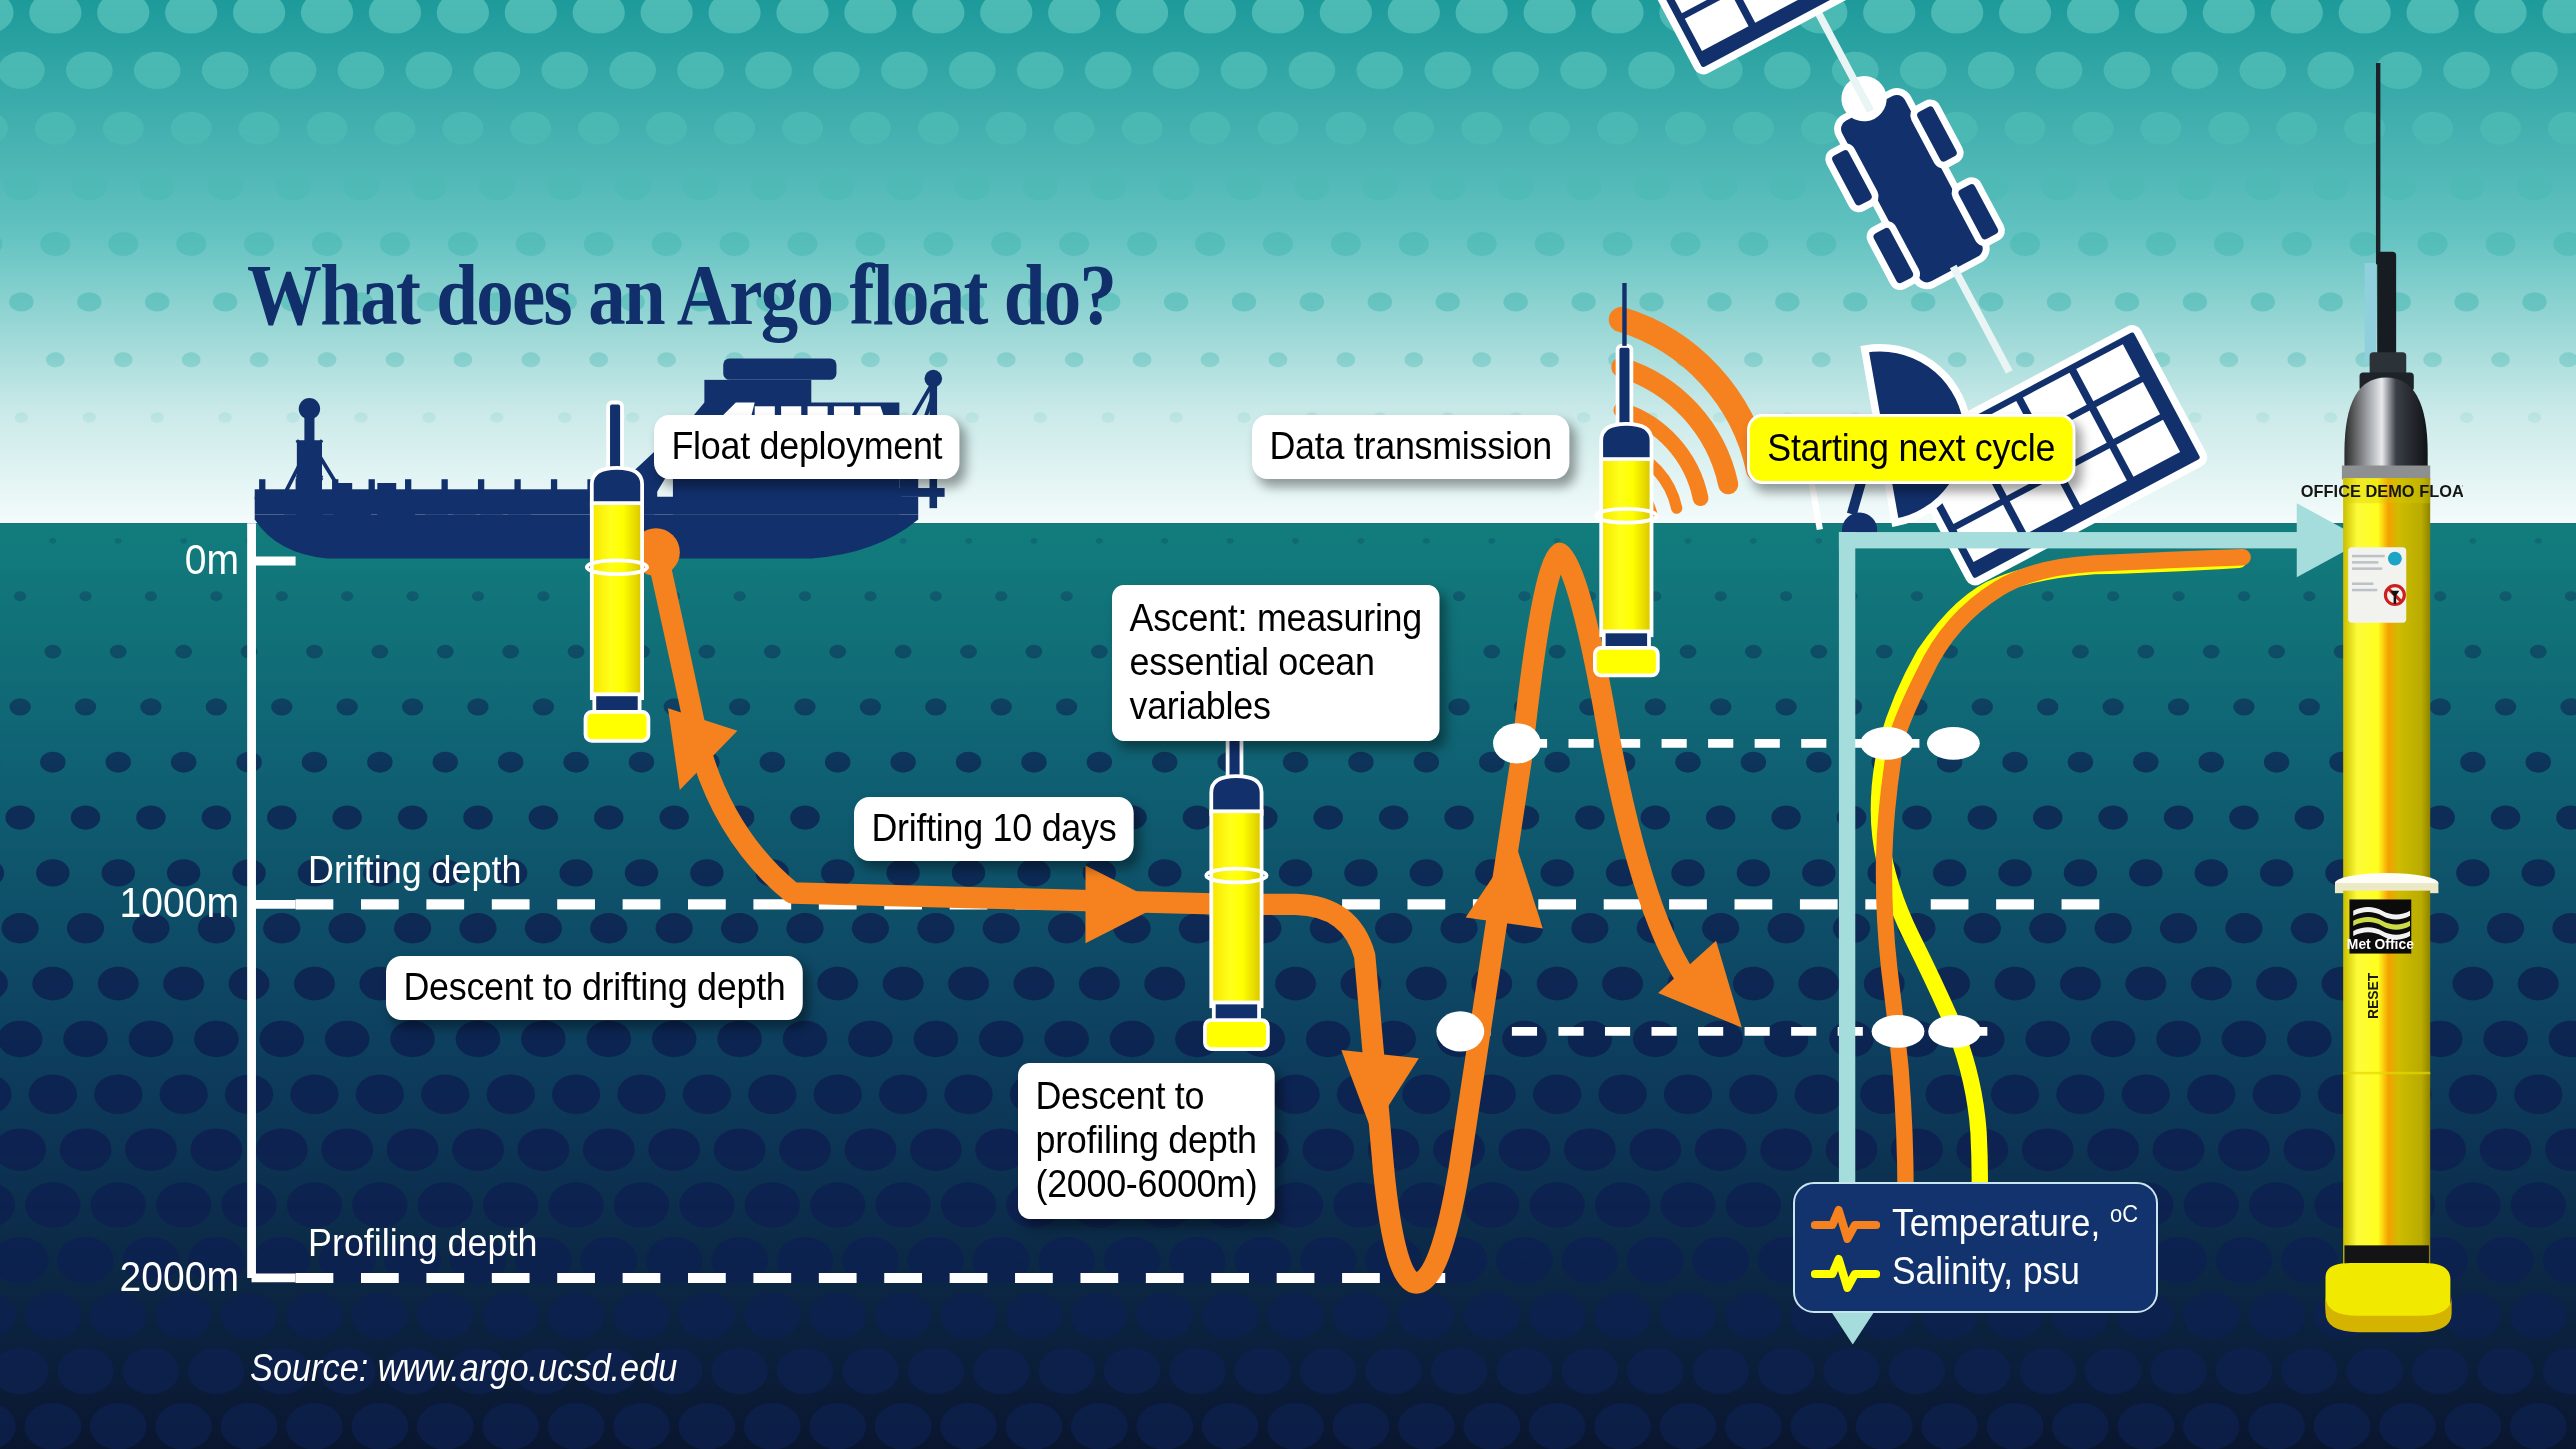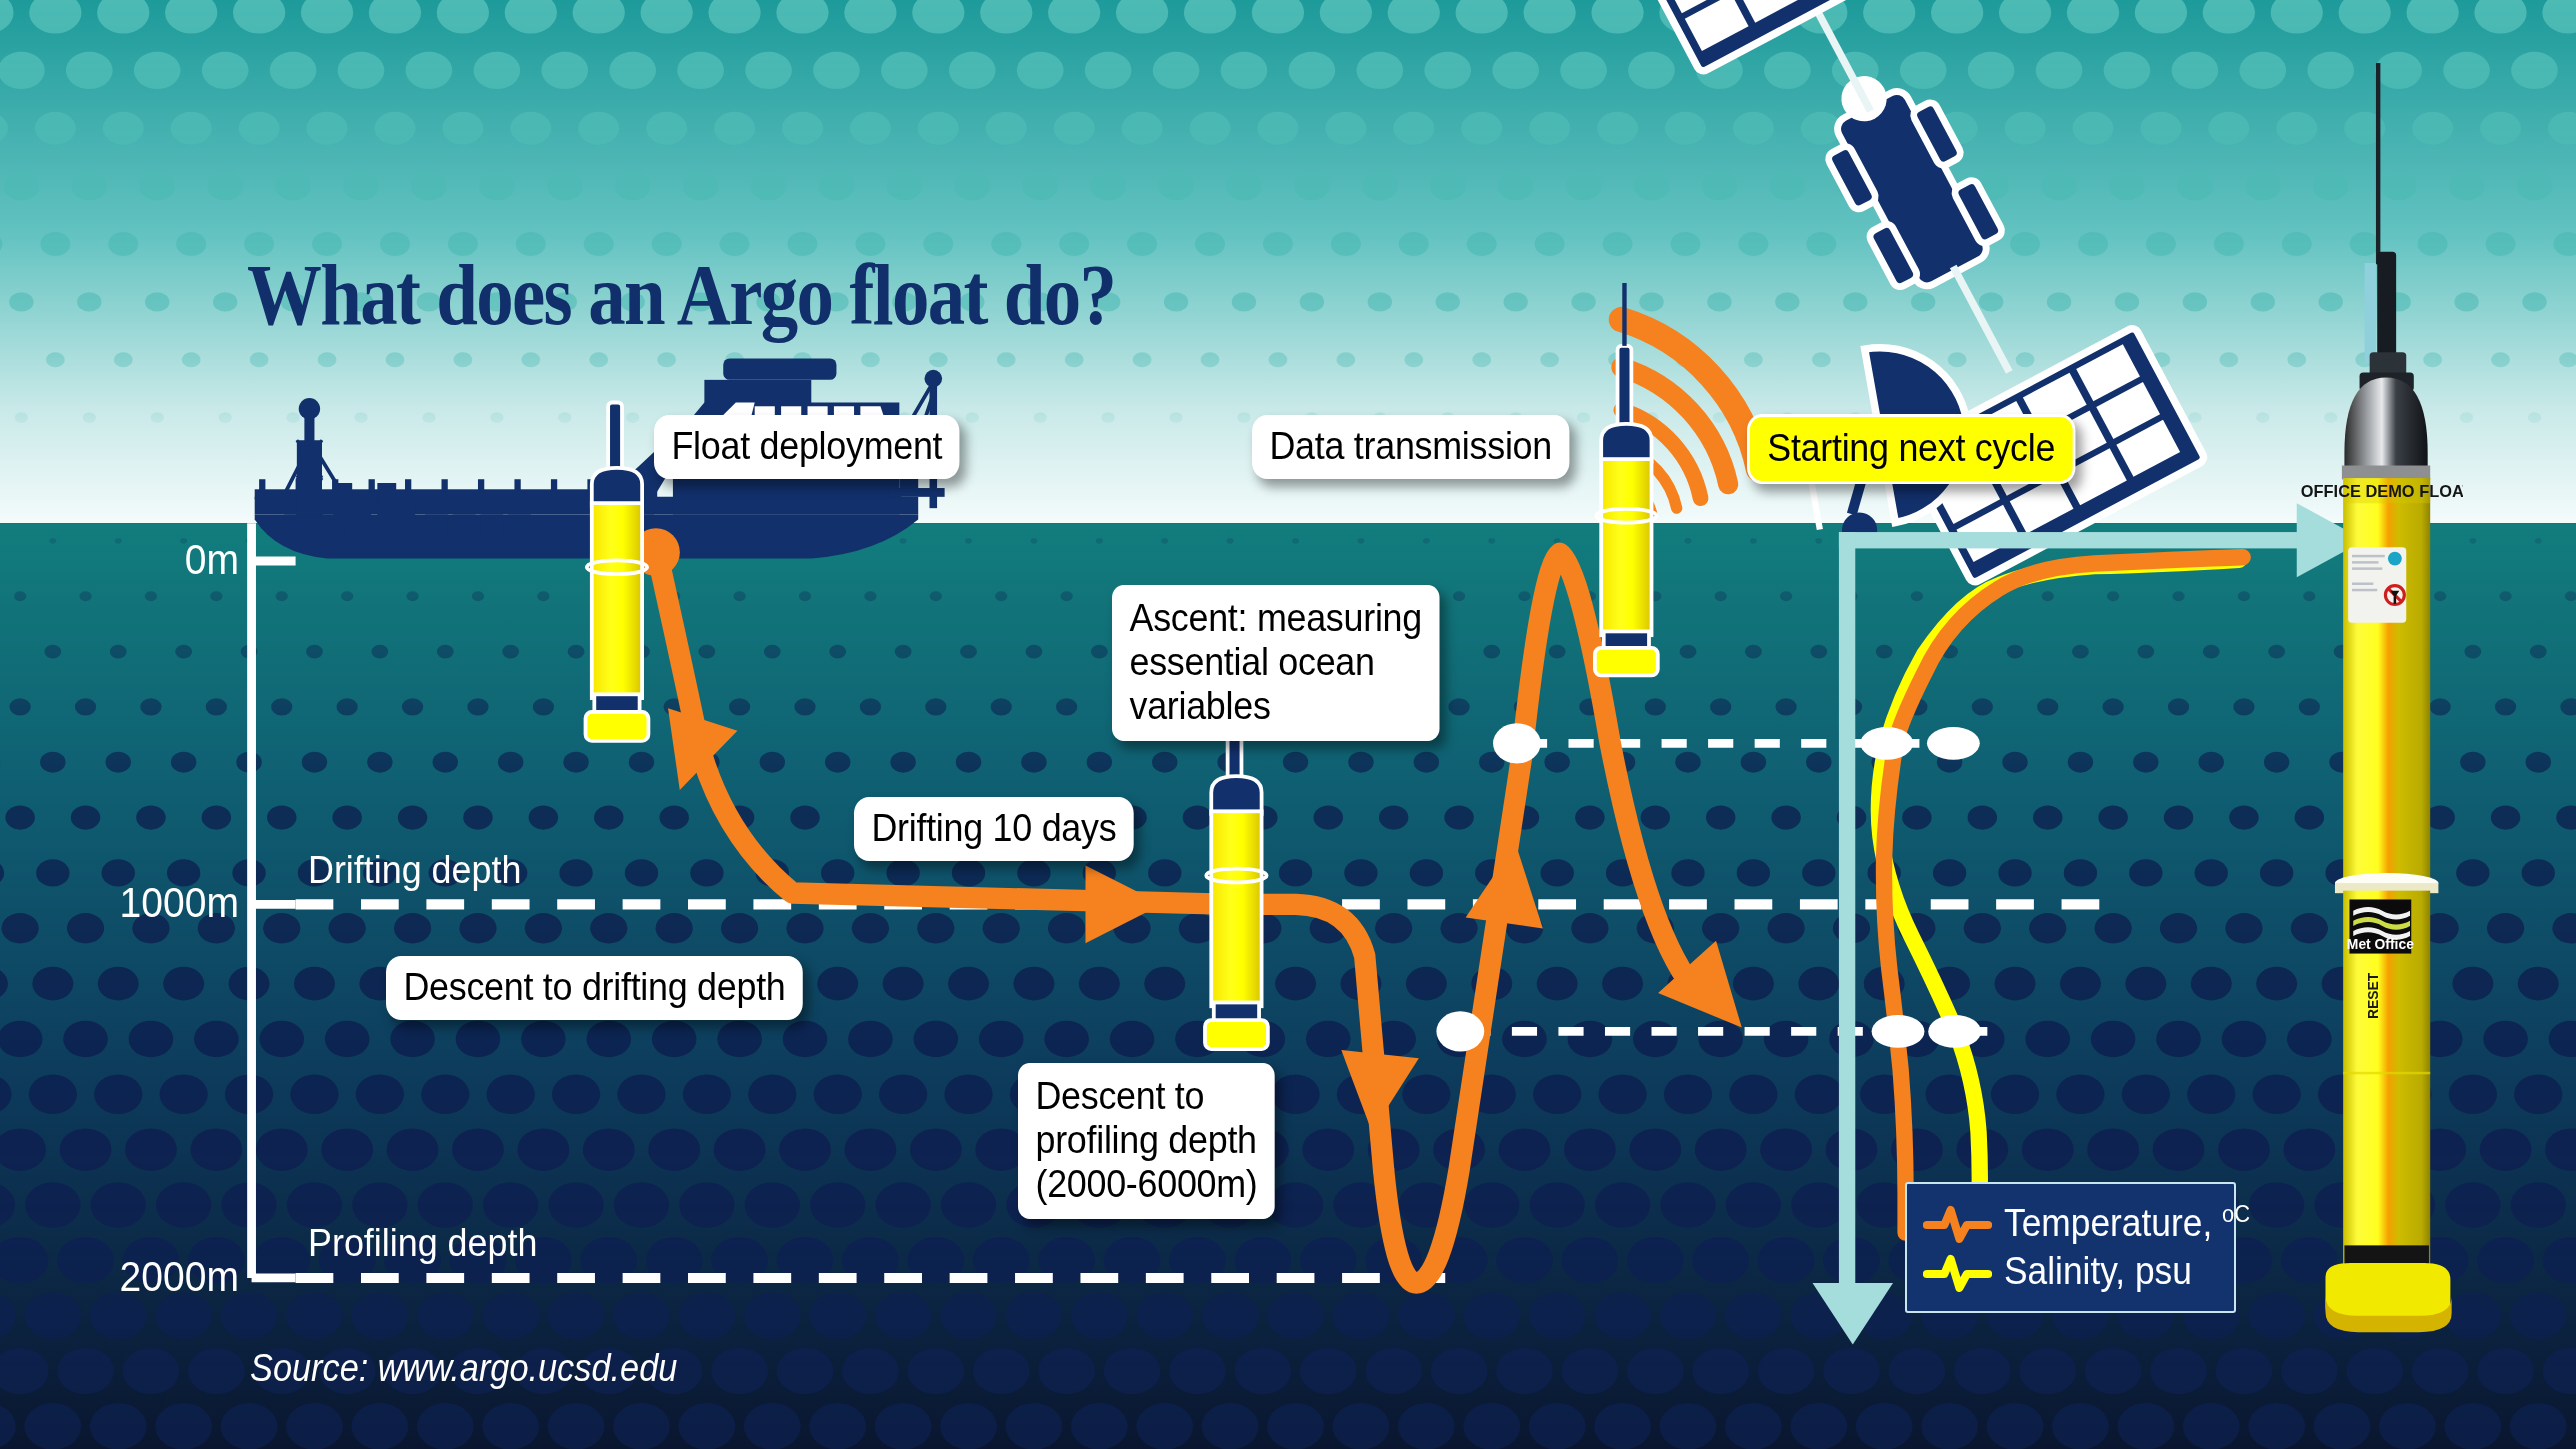--- a/index.html
+++ b/index.html
@@ -33,22 +33,22 @@
     font-weight:700;font-size:87px;letter-spacing:-1.9px;
     transform:scaleX(.86);transform-origin:left top;white-space:nowrap;}
 
   
   #source{position:absolute;left:250px;top:1346px;color:#fff;
     font-size:39px;font-style:italic;
     font-family:"Liberation Sans","DejaVu Sans",sans-serif;
     transform:scaleX(.88);transform-origin:left top;white-space:nowrap;}
 
   
-  #legend{position:absolute;left:1905px;top:1182px;width:331px;
-    background:#12336e;border:2.5px solid #c9e5ee;border-radius:3px;
+  #legend{position:absolute;left:1793px;top:1182px;width:365px;
+    background:#12336e;border:2.5px solid #c9e5ee;border-radius:21px;
     padding:12.6px 16.4px;box-sizing:border-box;}
   .leg-row{display:flex;align-items:center;gap:11.3px;margin:3.8px 0;}
   .leg-row span.txt{color:#fff;font-size:38px;
     font-family:"Liberation Sans","DejaVu Sans",sans-serif;
     transform:scaleX(.93);transform-origin:left center;white-space:nowrap;}
   .leg-ico{flex:0 0 auto;}
   .sup{font-size:.62em;vertical-align:super;}
 
   
   #floatphoto{position:absolute;left:2299px;top:63px;width:164px;height:1283px;}

